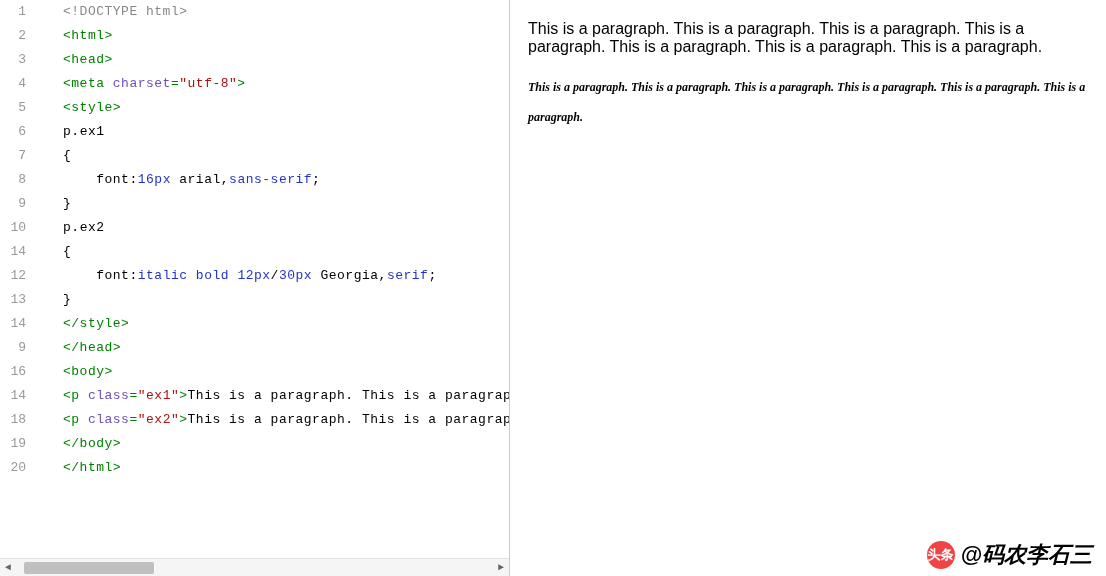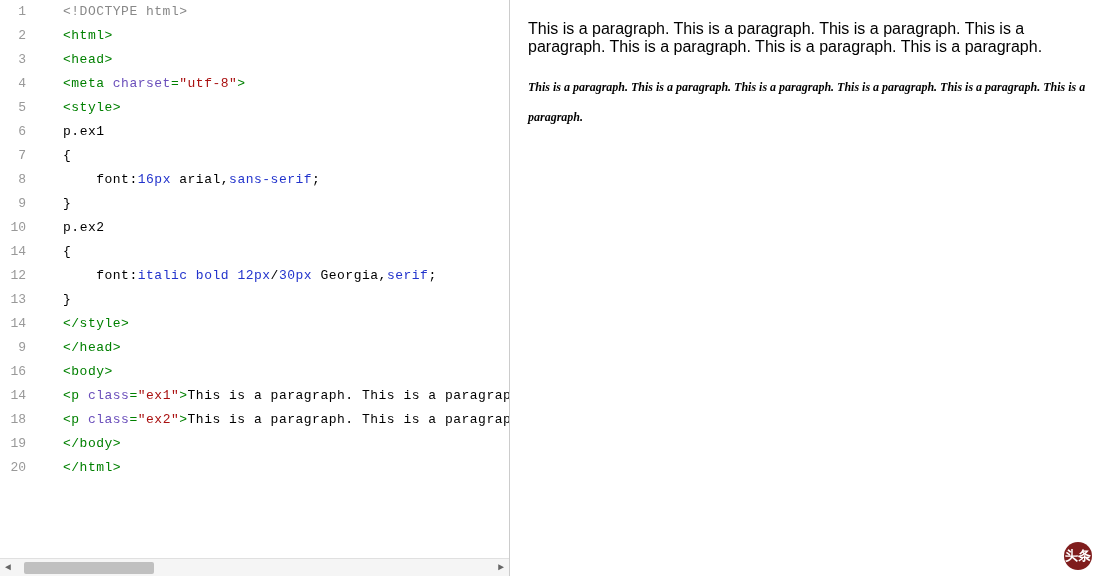--- a/index.html
+++ b/index.html
@@ -118,21 +118,21 @@
   font-family: "Microsoft YaHei", sans-serif;
   font-size: 22px;
   font-weight: bold;
   font-style: italic;
   color: #000;
 }
 .watermark .logo {
   width: 28px;
   height: 28px;
   border-radius: 50%;
-  background: #7f1d1d;
+  background: #ef4444;
   color: #fff;
   display: flex;
   align-items: center;
   justify-content: center;
   font-size: 13px;
   font-style: normal;
 }
 </style>
 </head>
 <body>
@@ -178,13 +178,14 @@
     <div class="preview">
       <p class="ex1">This is a paragraph. This is a paragraph. This is a paragraph. This is a paragraph. This is a paragraph. This is a paragraph. This is a paragraph.</p>
       <p class="ex2">This is a paragraph. This is a paragraph. This is a paragraph. This is a paragraph. This is a paragraph. This is a paragraph.</p>
     </div>
   </div>
 
 </div>
 
 <div class="watermark">
   <div class="logo">头条</div>
+  <span>@码农李石三</span>
 </div>
 
 </body></html>

